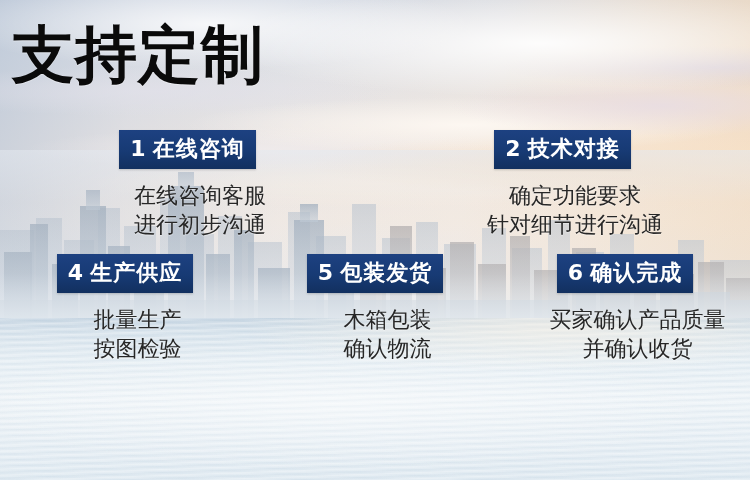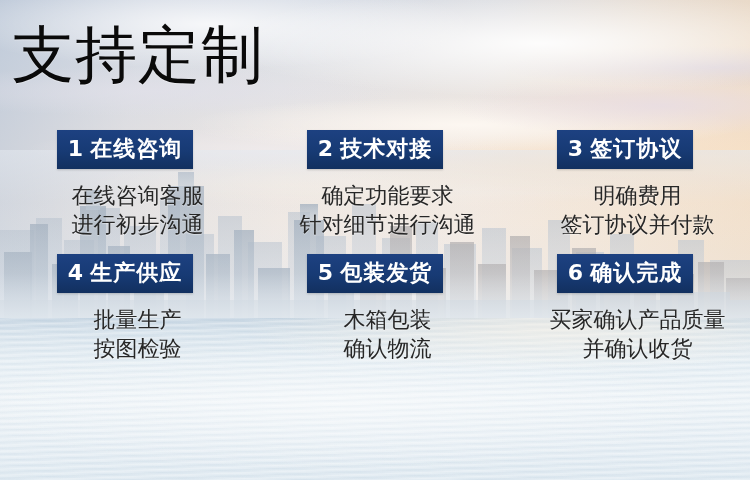--- a/index.html
+++ b/index.html
@@ -100,21 +100,21 @@
       radial-gradient(70% 55% at 45% 55%, rgba(255,255,255,0.40) 0%, rgba(255,255,255,0) 72%);
   }
 
   
   .title {
     position: absolute;
     left: 12px;
     top: 24px;
     font-size: 62px;
     line-height: 1.0;
-    font-weight: 400;
+    font-weight: 700;
     letter-spacing: 1px;
     color: #0a0a0a;
     font-family: "DejaVu Sans", "Liberation Sans", sans-serif;
     text-shadow: 0 1px 0 rgba(255,255,255,0.35);
     white-space: nowrap;
   }
 
   
   .rows { position: absolute; left: 0; top: 130px; width: 750px; }
   .row { display: flex; width: 750px; }
@@ -272,29 +272,20 @@
       <div class="cell">
         <div class="badge">
           <span class="num">2</span><span>技术对接</span>
         </div>
         <div class="desc">
           <span class="line">确定功能要求</span>
           <span class="line">针对细节进行沟通</span>
         </div>
       </div>
 
-      <div class="cell">
-        <div class="badge">
-          <span class="num">3</span><span>签订协议</span>
-        </div>
-        <div class="desc">
-          <span class="line">明确费用</span>
-          <span class="line">签订协议并付款</span>
-        </div>
-      </div>
 
     </div>
 
     <div class="row row-2">
 
       <div class="cell">
         <div class="badge">
           <span class="num">4</span><span>生产供应</span>
         </div>
         <div class="desc">

